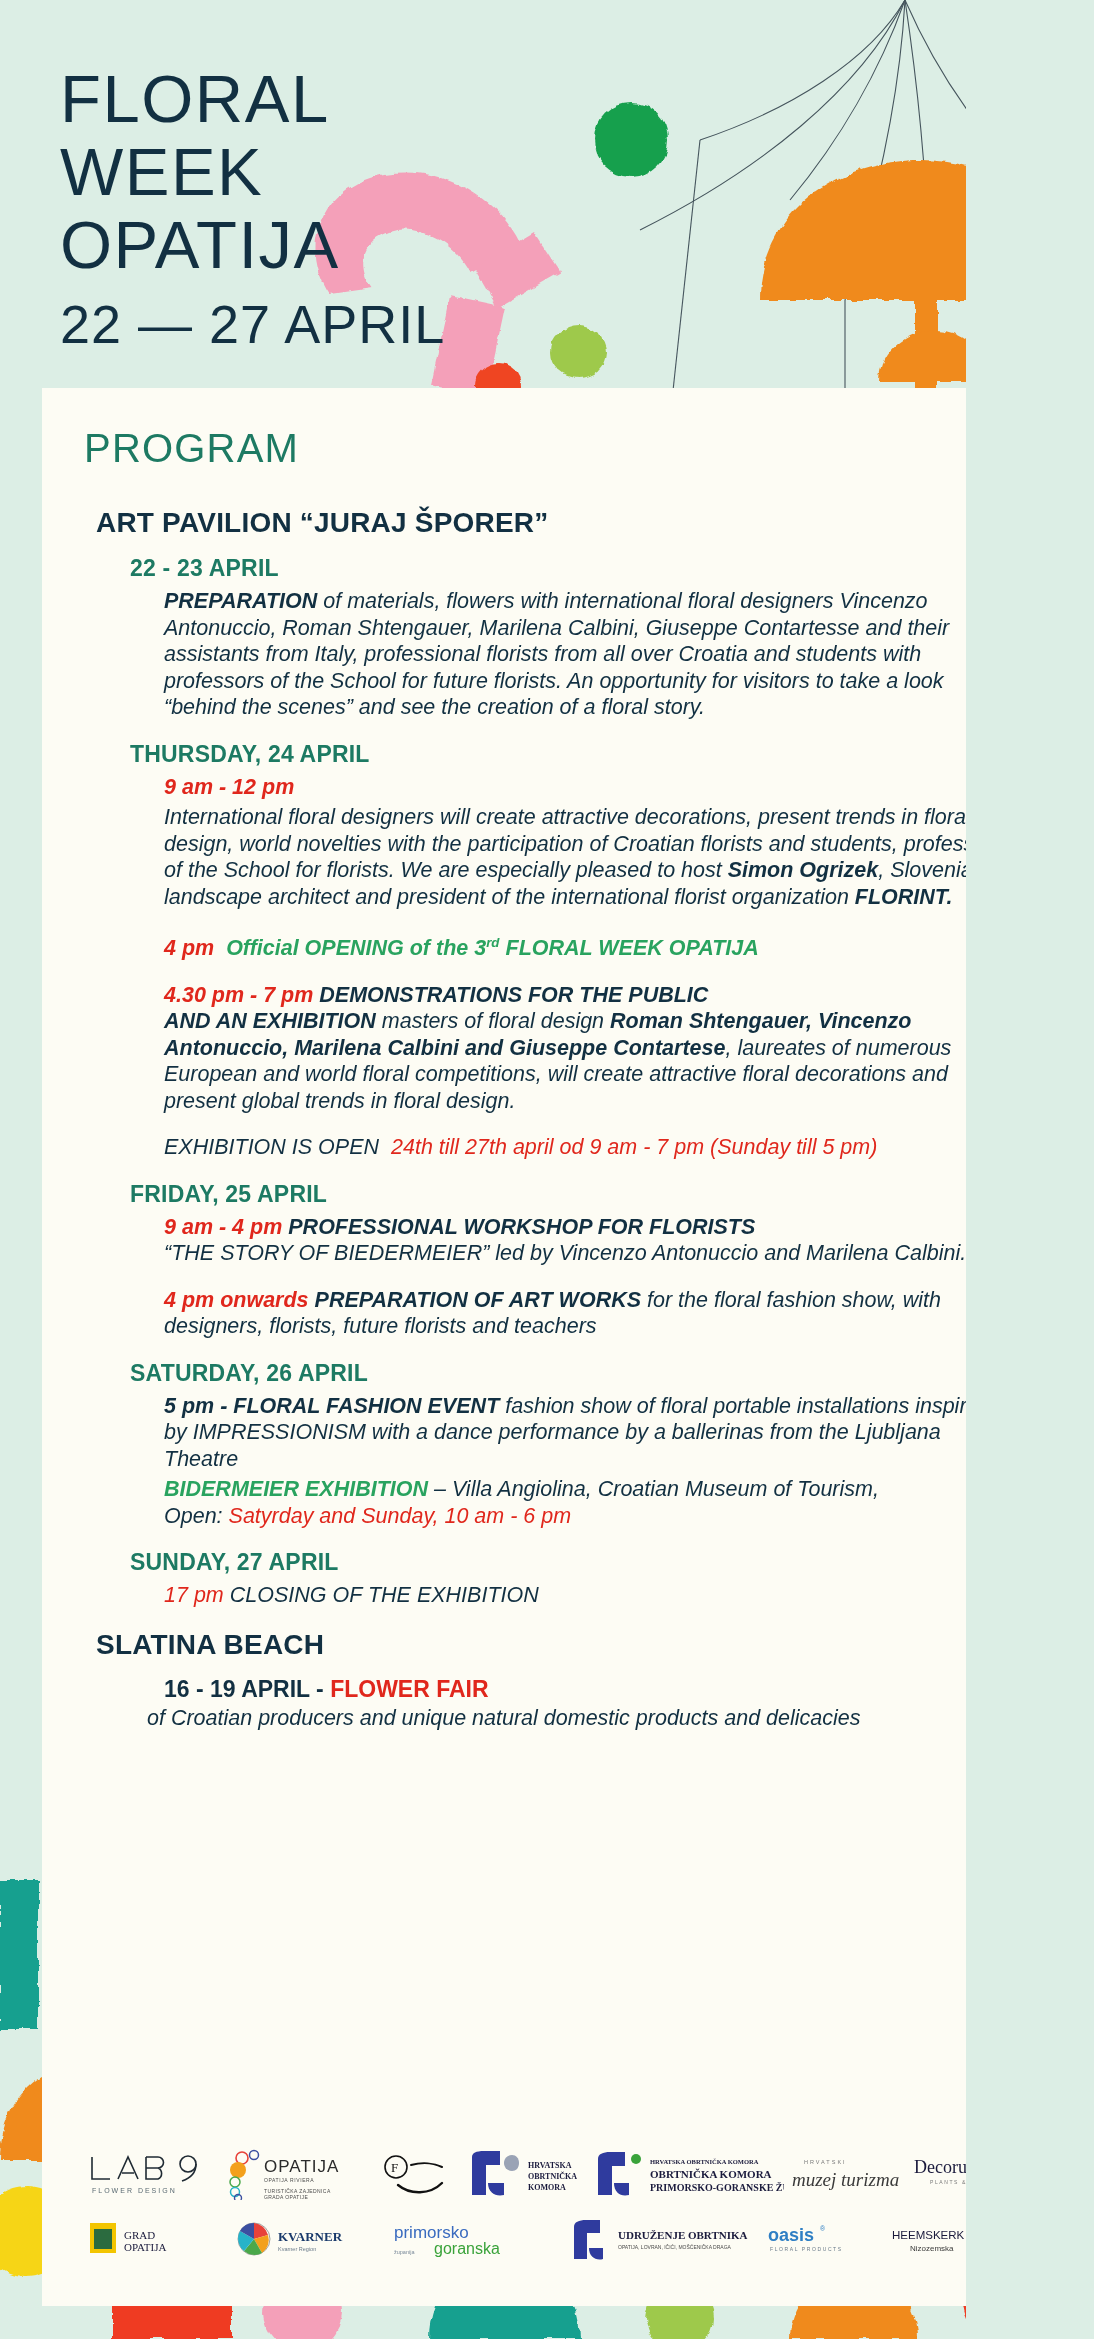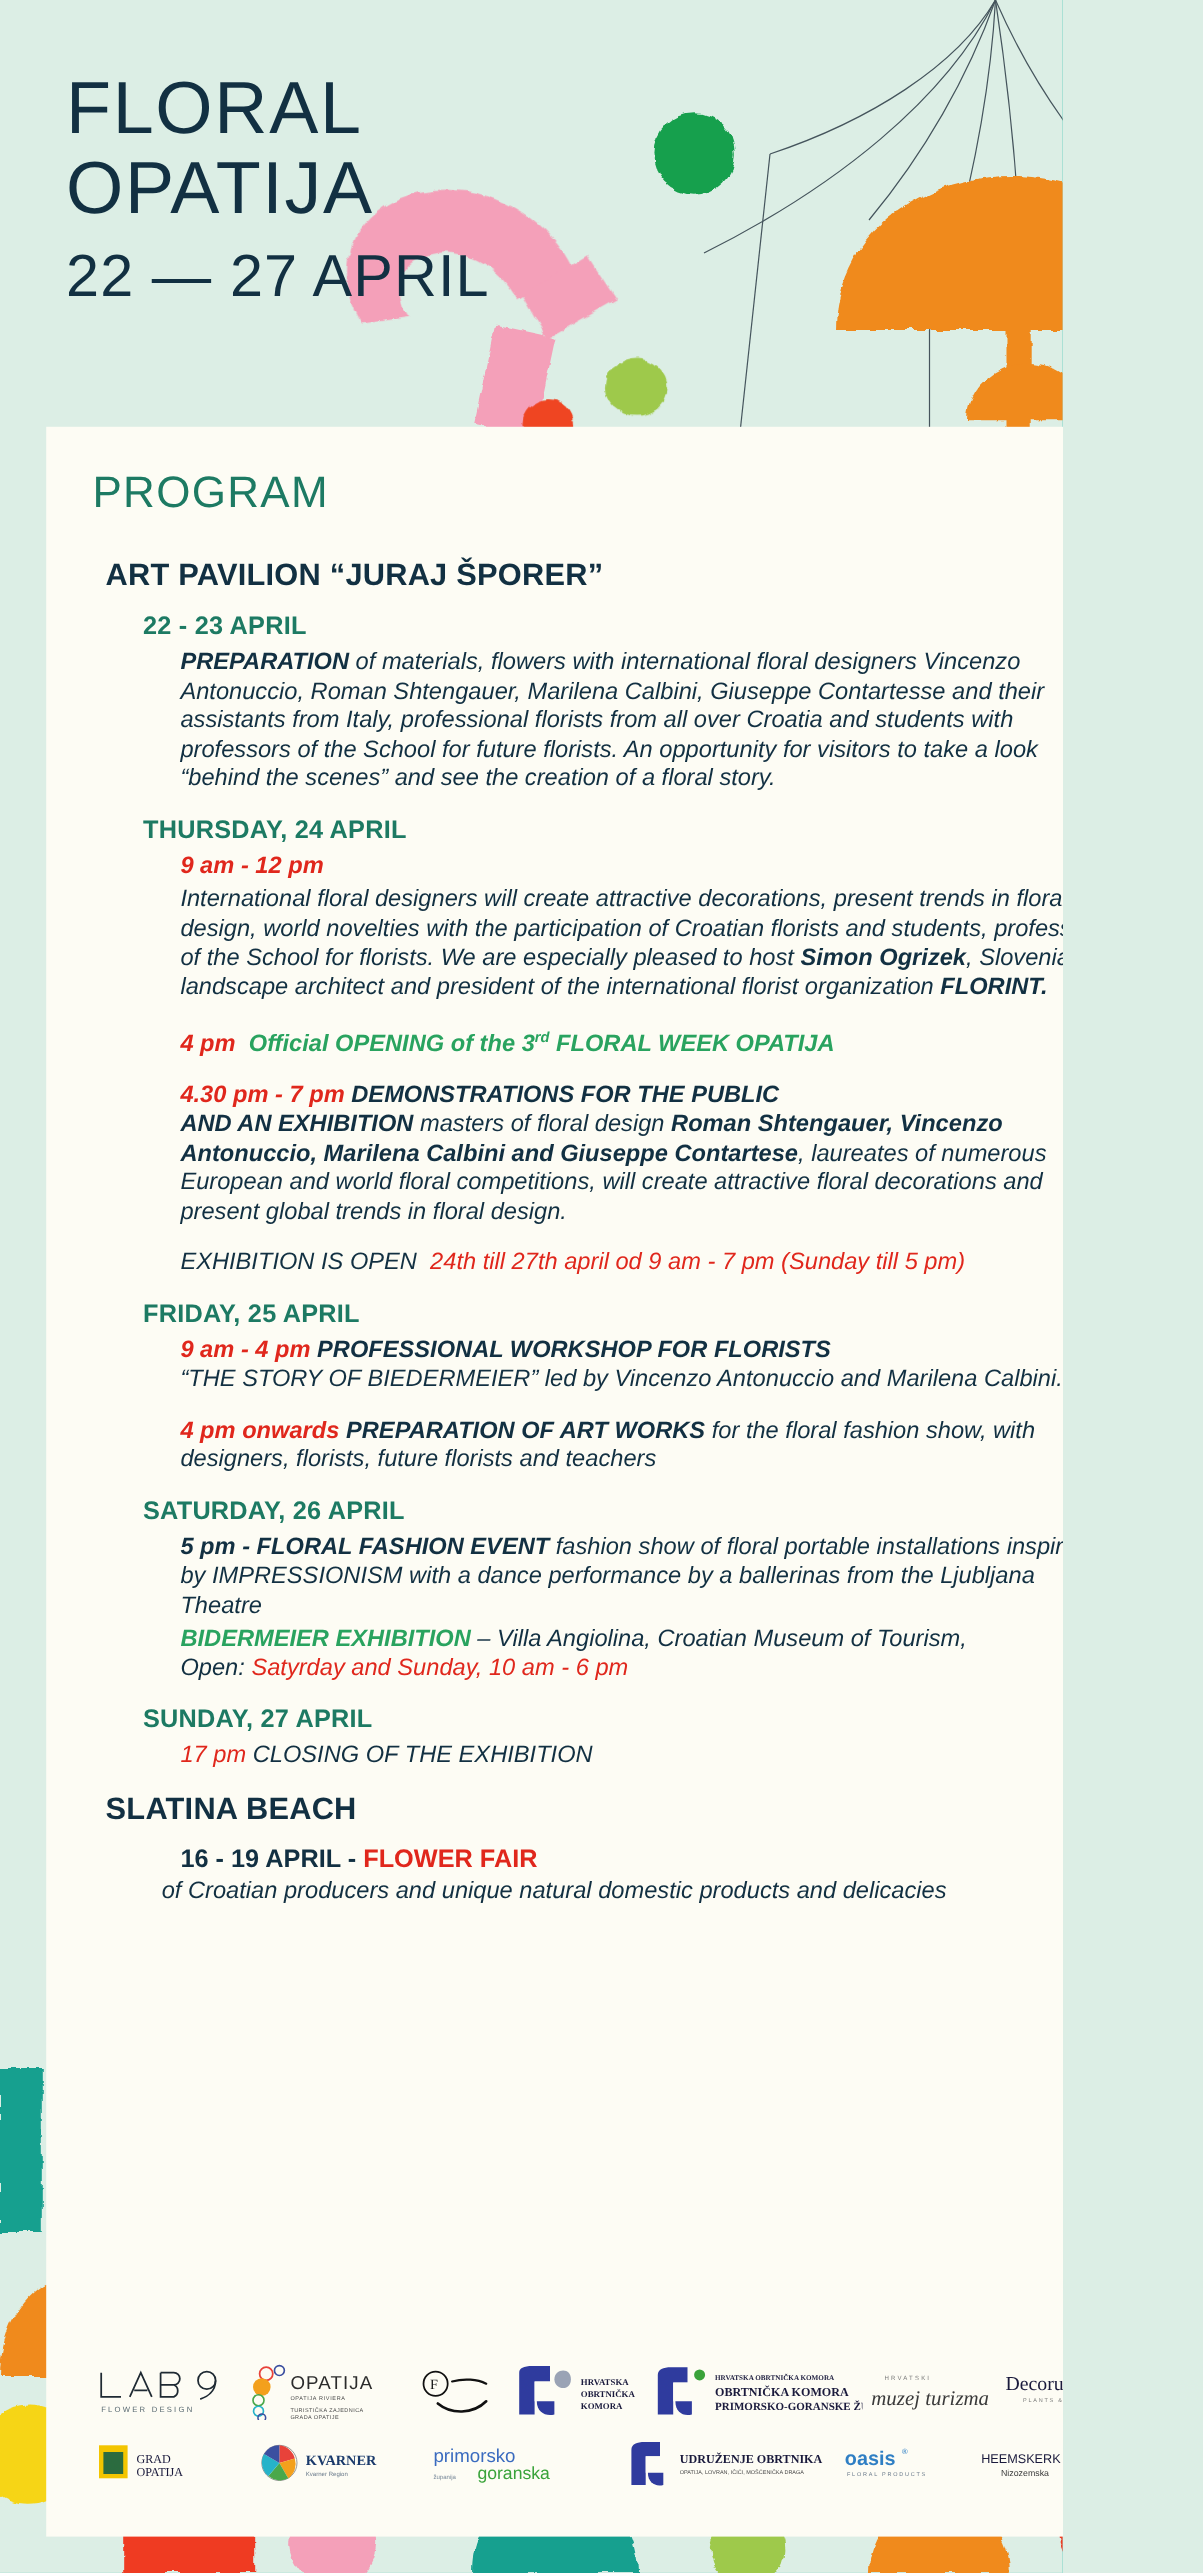--- a/index.html
+++ b/index.html
@@ -275,20 +275,21 @@
         <rect x="1040" y="2180" width="54" height="90" fill="#f4a0b9"></rect>
       </g>
       <g filter="url(#rough)">
         <rect x="0" y="1880" width="38" height="150" fill="#17a08f"></rect>
       </g>
     </svg>
   </div>
 
   <div id="header">
     <div class="title-line" id="title-l1">FLORAL</div>
+    <div class="title-line">WEEK</div>
     <div class="title-line">OPATIJA</div>
     <div id="date-line">22 — 27 APRIL</div>
   </div>
 
   <div id="program-card">
     <div id="program-inner">
 
       <div id="program-heading">PROGRAM</div>
 
       <div class="venue">ART PAVILION “JURAJ ŠPORER”</div>

